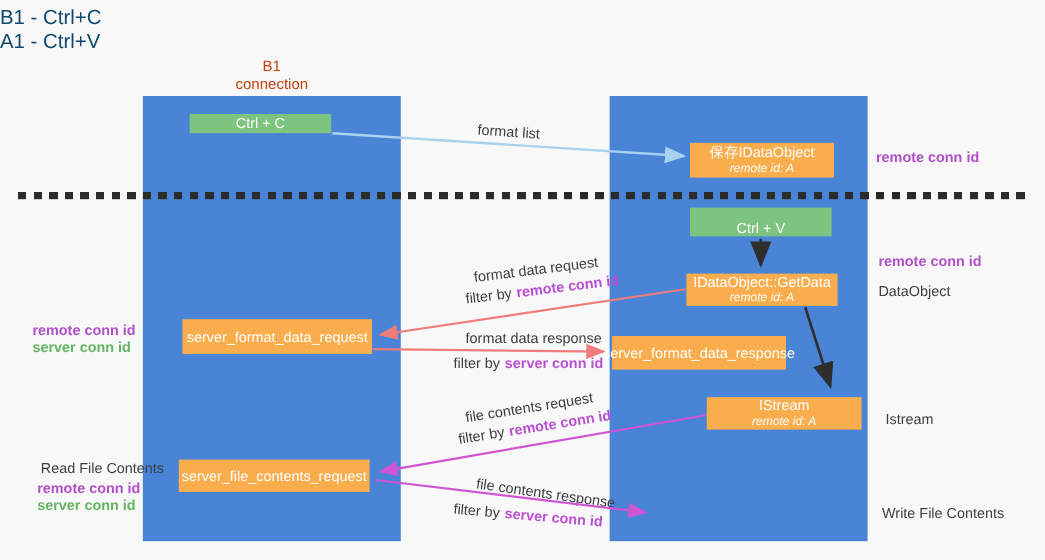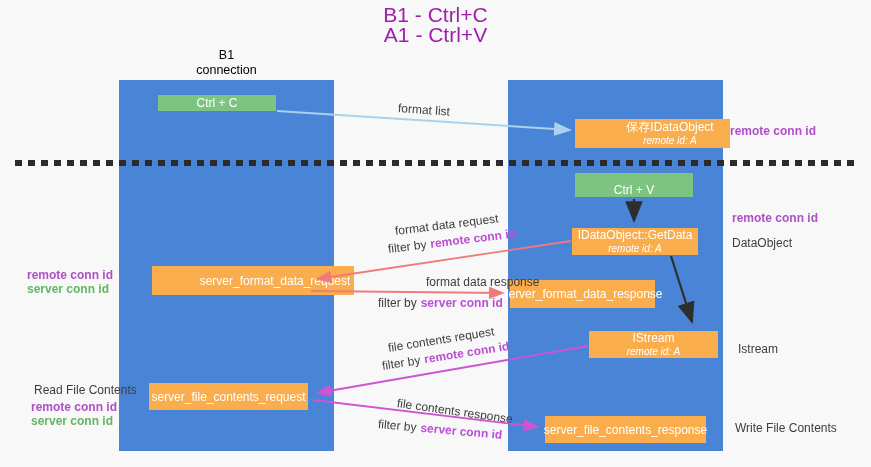--- a/index.html
+++ b/index.html
@@ -1,23 +1,23 @@
 <!DOCTYPE html>
 <html><head>
 <meta charset="utf-8">
 <style>
   html,body{margin:0;padding:0;}
   #canvas{
     position:relative;width:871px;height:467px;background:#f8f8f8;
     font-family:"Liberation Sans","DejaVu Sans",sans-serif;overflow:hidden;
   }
-  .title{position:absolute;left:0;top:5px;width:100%;text-align:center;
-    font-size:21px;line-height:20px;color:#a21caf;}
+  .title{position:absolute;left:0;top:5px;width:100%;
+    font-size:17px;line-height:20px;color:#0c4a6e;}
   .col-header{position:absolute;top:48px;width:215px;text-align:center;
-    font-size:12.5px;line-height:15px;color:#000000;}
+    font-size:12.5px;line-height:15px;color:#c2410c;}
   .col{position:absolute;top:80px;width:215px;height:371px;background:#4a84d7;}
   .dashed-line{position:absolute;left:15px;top:160px;width:842px;height:6px;
     background:repeating-linear-gradient(90deg,#2b2b2b 0 7px,transparent 7px 13px);}
   .box{position:absolute;display:flex;flex-direction:column;align-items:center;
     justify-content:center;color:#fff;text-align:center;font-size:12px;line-height:14px;}
   .box.orange{background:#f9ad4d;}
   .box.green{background:#7cc47f;}
   .box .l2{font-size:10px;font-style:italic;}
   .lbl{position:absolute;font-size:12px;color:#3d3d3d;white-space:nowrap;}
   .purple{color:#b04fc8;font-weight:bold;}
@@ -52,75 +52,72 @@
 
   <div class="col" style="left:119px;"></div>
   <div class="col" style="left:508px;"></div>
 
   <div class="dashed-line"></div>
 
   <div class="box green" style="left:158px;top:95px;width:118px;height:16px;">
     <div>Ctrl + C</div>
   </div>
 
-  <div class="box orange" style="left:575px;top:119px;width:120px;height:29px;padding-left:35px;">
+  <div class="box orange" style="left:575px;top:119px;width:120px;height:29px;">
     <div>保存IDataObject</div>
     <div class="l2">remote id: A</div>
   </div>
 
   <div class="box green" style="left:575px;top:173px;width:118px;height:24px;justify-content:flex-end;">
     <div>Ctrl + V</div>
   </div>
 
   <div class="box orange" style="left:572px;top:228px;width:126px;height:27px;">
     <div>IDataObject::GetData</div>
     <div class="l2">remote id: A</div>
   </div>
 
-  <div class="box orange" style="left:152px;top:266px;width:158px;height:29px;padding-left:44px;">
+  <div class="box orange" style="left:152px;top:266px;width:158px;height:29px;">
     <div>server_format_data_request</div>
   </div>
 
   <div class="box orange" style="left:510px;top:280px;width:145px;height:28px;">
     <div>server_format_data_response</div>
   </div>
 
   <div class="box orange" style="left:589px;top:331px;width:129px;height:27px;">
     <div>IStream</div>
     <div class="l2">remote id: A</div>
   </div>
 
   <div class="box orange" style="left:149px;top:383px;width:159px;height:27px;">
     <div>server_file_contents_request</div>
   </div>
 
-  <div class="box orange" style="left:545px;top:416px;width:161px;height:27px;">
-    <div>server_file_contents_response</div>
-  </div>
 
   <div class="lbl purple" style="left:730px;top:124px;">remote conn id</div>
   <div class="lbl purple" style="left:732px;top:211px;">remote conn id</div>
   <div class="lbl" style="left:732px;top:236px;">DataObject</div>
   <div class="lbl" style="left:738px;top:342px;">Istream</div>
   <div class="lbl" style="left:735px;top:421px;">Write File Contents</div>
 
   <div class="lbl purple" style="left:27px;top:268px;">remote conn id</div>
   <div class="lbl greent" style="left:27px;top:282px;">server conn id</div>
   <div class="lbl" style="left:34px;top:383px;">Read File Contents</div>
   <div class="lbl purple" style="left:31px;top:400px;">remote conn id</div>
   <div class="lbl greent" style="left:31px;top:414px;">server conn id</div>
 
   <div class="lbl r-pos4" style="left:398px;top:101px;">format list</div>
 
   <div class="lbl r-neg7" style="left:395px;top:224px;">format data request</div>
   <div class="lbl r-neg7" style="left:388px;top:242px;">
     <span class="mr">filter by</span><span class="fpurple">remote conn id</span>
   </div>
 
-  <div class="lbl" style="left:388px;top:275px;margin-left:38px;">format data response</div>
+  <div class="lbl" style="left:388px;top:275px;">format data response</div>
   <div class="lbl" style="left:378px;top:296px;">
     <span class="mr">filter by</span><span class="fpurple">server conn id</span>
   </div>
 
   <div class="lbl r-neg9" style="left:388px;top:341px;">file contents request</div>
   <div class="lbl r-neg9" style="left:382px;top:359px;">
     <span class="mr">filter by</span><span class="fpurple">remote conn id</span>
   </div>
 
   <div class="lbl r-pos8" style="left:397px;top:396px;">file contents response</div>

